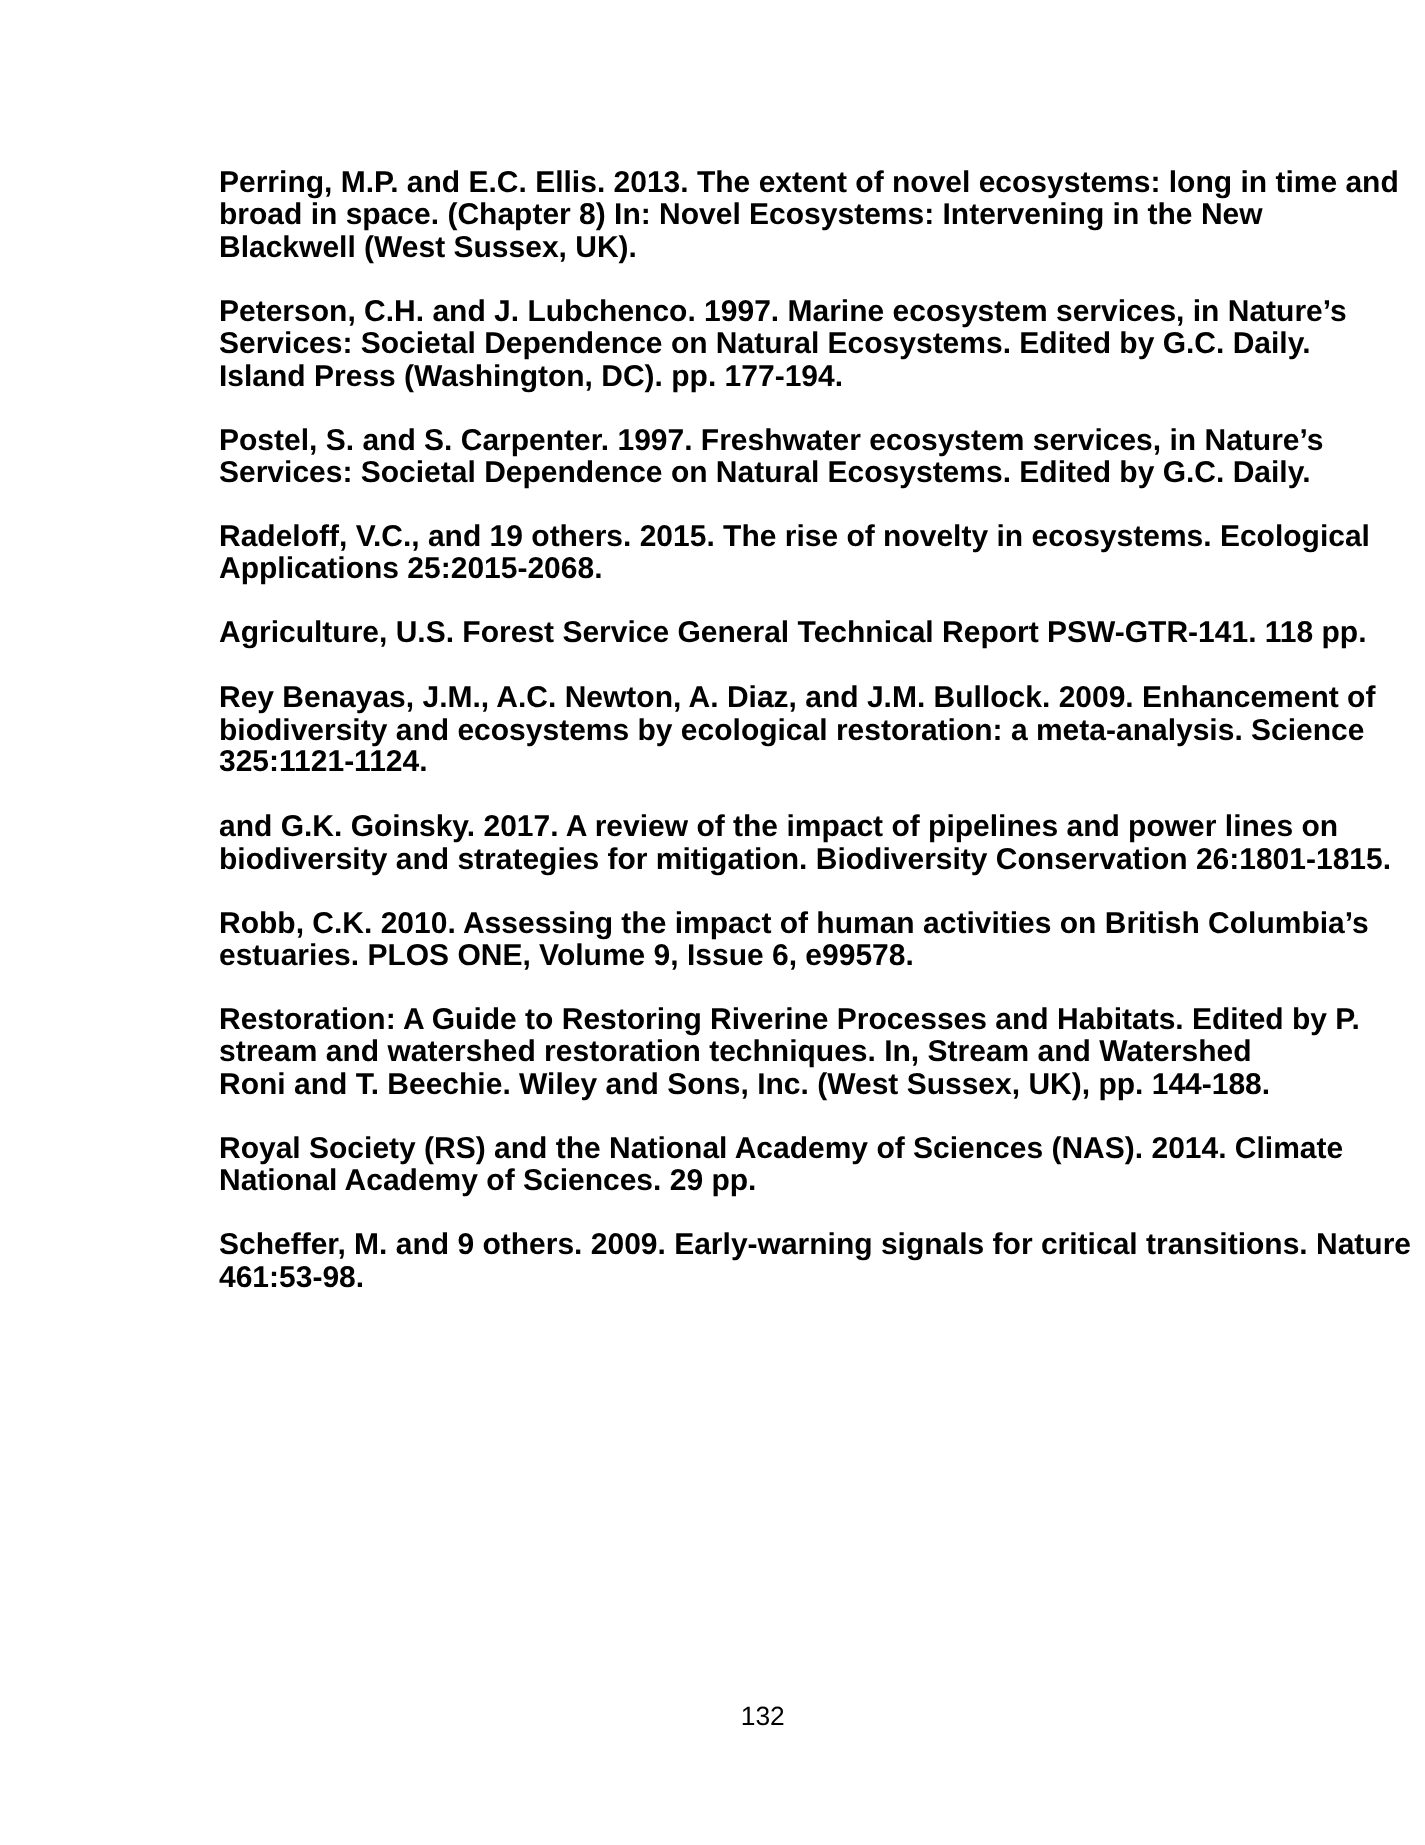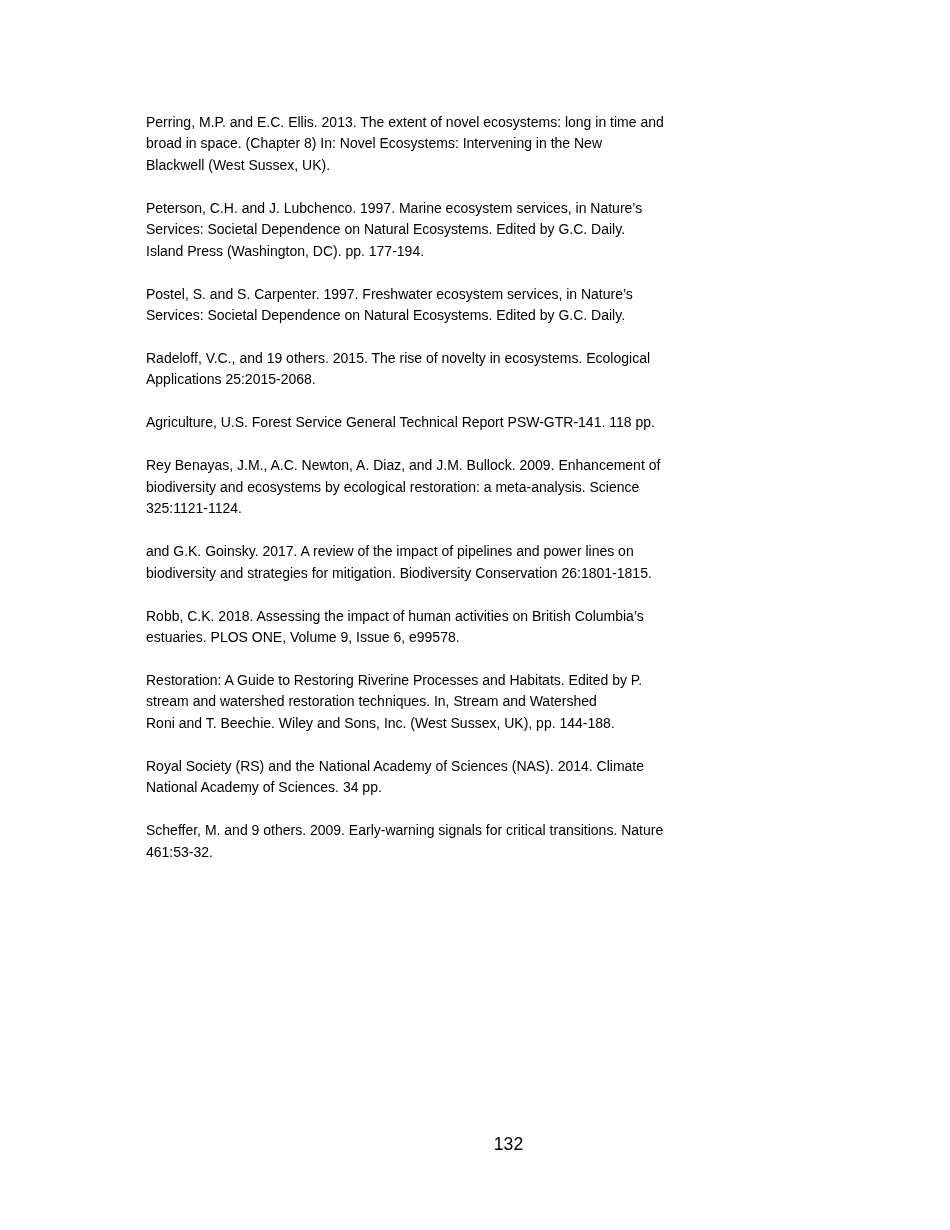--- a/index.html
+++ b/index.html
@@ -23,24 +23,25 @@
       height: 1230px;
       background: #ffffff;
     }
     .refs {
       position: absolute;
       left: 146px;
       top: 112px;
       width: 700px;
     }
     .ref {
-      font-size: 14px;
+      font-size: 20px;
       line-height: 21.4px;
       margin: 0 0 21.6px 0;
       white-space: nowrap;
+      font-weight: bold;
     }
     .ref .line {
       display: block;
     }
     .page-number {
       position: absolute;
       left: 0;
       width: 1017px;
       top: 1134px;
       text-align: center;
@@ -85,37 +86,37 @@
       <span class="line">biodiversity and ecosystems by ecological restoration: a meta-analysis. Science</span>
       <span class="line">325:1121-1124.</span>
     </p>
 
     <p class="ref">
       <span class="line">and G.K. Goinsky. 2017. A review of the impact of pipelines and power lines on</span>
       <span class="line">biodiversity and strategies for mitigation. Biodiversity Conservation 26:1801-1815.</span>
     </p>
 
     <p class="ref">
-      <span class="line">Robb, C.K. 2018. Assessing the impact of human activities on British Columbia’s</span>
+      <span class="line">Robb, C.K. 2010. Assessing the impact of human activities on British Columbia’s</span>
       <span class="line">estuaries. PLOS ONE, Volume 9, Issue 6, e99578.</span>
     </p>
 
 
     <p class="ref">
       <span class="line">Restoration: A Guide to Restoring Riverine Processes and Habitats. Edited by P.</span>
       <span class="line">stream and watershed restoration techniques.  In,  Stream and Watershed</span>
       <span class="line">Roni and T. Beechie. Wiley and Sons, Inc. (West Sussex, UK), pp. 144-188.</span>
     </p>
 
     <p class="ref">
       <span class="line">Royal Society (RS) and the National Academy of Sciences (NAS). 2014. Climate</span>
-      <span class="line">National Academy of Sciences. 34 pp.</span>
+      <span class="line">National Academy of Sciences. 29 pp.</span>
     </p>
 
     <p class="ref">
       <span class="line">Scheffer, M. and 9 others. 2009. Early-warning signals for critical transitions. Nature</span>
-      <span class="line">461:53-32.</span>
+      <span class="line">461:53-98.</span>
     </p>
 
   </div>
 
   <div class="page-number">132</div>
 </div>
 
 </body></html>

